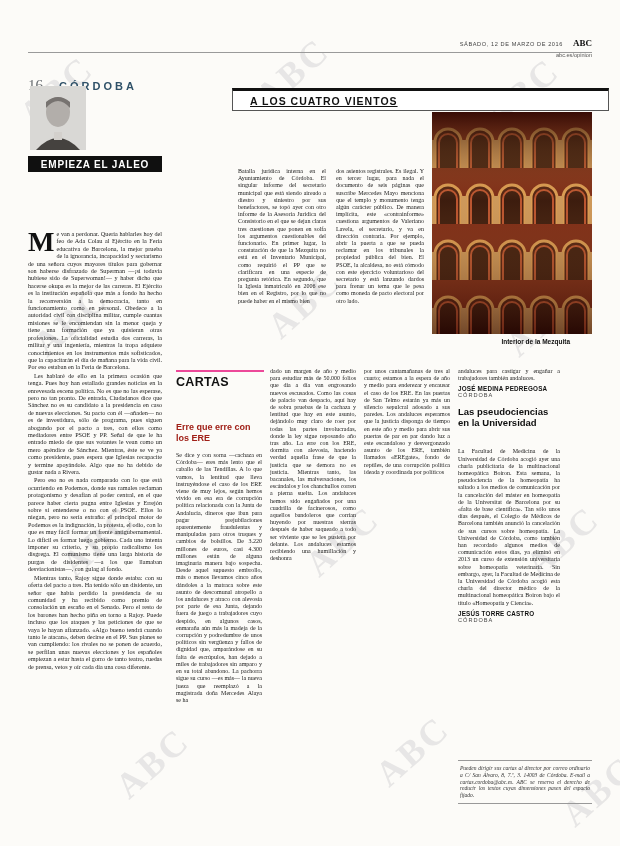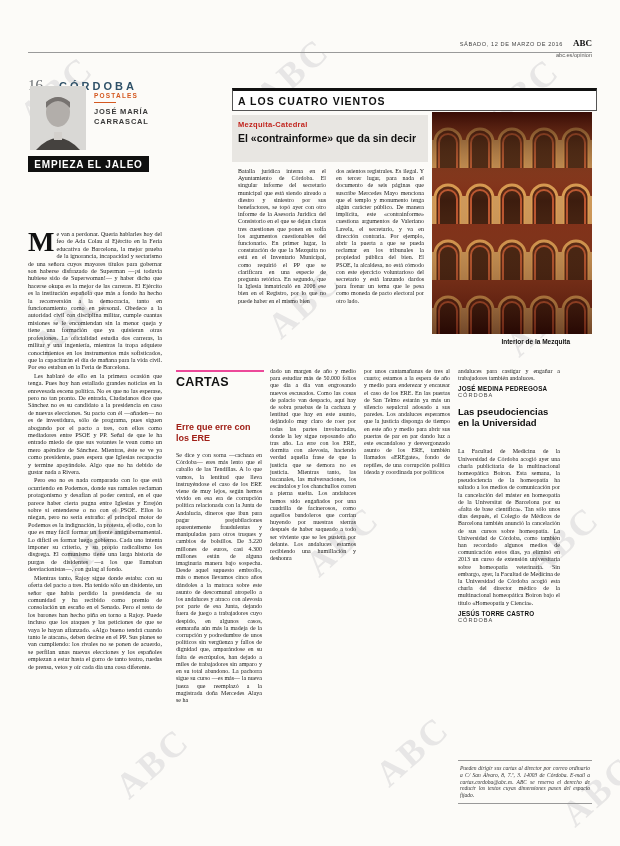--- a/index.html
+++ b/index.html
@@ -15,36 +15,36 @@
   .dateline{font:5.6px "Liberation Sans",sans-serif;letter-spacing:.6px;color:#444;}
   .brand{font:bold 9px "Liberation Serif",serif;color:#111;margin-left:6px;}
   .site{font:5.6px "Liberation Sans",sans-serif;color:#555;margin-top:2px;}
   .rule{position:absolute;left:28px;right:28px;top:52px;border-top:1px solid #9a9a9a;}
   
   .portrait{position:absolute;left:30px;top:86px;width:56px;height:64px;}
   .postales-block{position:absolute;left:94px;top:92px;width:70px;}
   .kicker-postales{font:bold 6.5px "Liberation Sans",sans-serif;letter-spacing:1.2px;color:#d4581f;}
   .kicker-rule{width:22px;border-top:1px solid #d4581f;margin:3px 0 4px 0;}
   .author{font:bold 7.5px "Liberation Sans",sans-serif;letter-spacing:.8px;color:#3a3a3a;line-height:9.5px;}
-  .jaleo-title{position:absolute;left:28px;top:156px;width:121px;height:16px;background:#101010;
+  .jaleo-title{position:absolute;left:28px;top:156px;width:134px;height:16px;background:#101010;
                color:#fff;font:bold 10px "Liberation Sans",sans-serif;letter-spacing:.8px;
                text-align:center;line-height:17px;}
   .standfirst{position:absolute;left:28px;top:177px;width:134px;box-sizing:border-box;
               background:#e5e3df;padding:6px 7px;font:8.3px "Liberation Serif",serif;
               line-height:10.5px;text-align:center;color:#15151a;}
   .post-body{position:absolute;left:28px;top:230px;width:134px;height:588px;overflow:hidden;
              font:6.2px "Liberation Serif",serif;line-height:7.4px;text-align:justify;}
   .post-body p{margin:0;}
   .post-body p + p{text-indent:6px;margin-top:1px;}
   .dropcap{float:left;font:bold 28px/23px "Liberation Serif",serif;margin:0 2px 0 0;color:#111;}
   
   .vientos-hdr{position:absolute;left:232px;top:88px;width:358px;height:19px;box-sizing:content-box;
                border:1px solid #555;border-top:3px solid #111;background:#fff;
-               display:flex;align-items:center;padding-left:5px;
-               font:bold 10.5px "Liberation Sans",sans-serif;letter-spacing:1px;color:#111;}
+               display:flex;align-items:center;padding-left:17px;
+               font:bold 10.5px "Liberation Sans",sans-serif;letter-spacing:1px;color:#111;text-decoration:underline;}
   .vientos-panel{position:absolute;left:232px;top:115px;width:196px;height:47px;box-sizing:border-box;
                  background:#e8e6e2;padding:5px 6px;}
   .vientos-kicker{font:bold 7.5px "Liberation Sans",sans-serif;color:#c2241d;letter-spacing:.3px;}
   .vientos-headline{font:bold 10.5px "Liberation Sans",sans-serif;color:#101010;margin-top:3px;line-height:12px;}
   .vcol{position:absolute;top:168px;width:88px;height:196px;overflow:hidden;
         font:6px "Liberation Serif",serif;line-height:7.2px;text-align:justify;}
   .vcol1{left:238px;} .vcol2{left:336px;}
   .mz-img{position:absolute;left:432px;top:112px;width:160px;height:222px;}
   .mz-caption{position:absolute;left:432px;top:338px;width:160px;text-align:right;
               font:bold 6.5px "Liberation Sans",sans-serif;color:#111;padding-right:22px;box-sizing:border-box;}
@@ -100,39 +100,29 @@
 
   <div class="portrait">
     <svg width="56" height="64" viewBox="0 0 56 64" xmlns="http://www.w3.org/2000/svg">
       <rect width="56" height="64" fill="#d9d8d5"></rect>
       <ellipse cx="28" cy="26" rx="12" ry="15" fill="#b2aeaa"></ellipse>
       <path d="M16 22 Q28 8 40 22 L40 16 Q28 6 16 16 Z" fill="#777370"></path>
       <path d="M6 64 Q28 40 50 64 Z" fill="#45423f"></path>
       <rect x="24" y="46" width="8" height="8" fill="#d3d0cc"></rect>
     </svg>
   </div>
-  <div class="postales-block">
-    <div class="kicker-postales">POSTALES</div>
-    <div class="kicker-rule"></div>
-    <div class="author">JOSÉ MARÍA</div>
-    <div class="author">CARRASCAL</div>
-  </div>
   <div class="jaleo-title">EMPIEZA EL JALEO</div>
   <div class="post-body">
     <p><span class="dropcap">M</span><span>e van a perdonar. Quería hablarles hoy del feo de Ada Colau al Ejército en la Feria educativa de Barcelona, la mejor prueba de la ignorancia, incapacidad y sectarismo de una señora cuyos mayores títulos para gobernar son haberse disfrazado de Superman —¡si todavía hubiese sido de Superwoman!— y haber dicho que hacerse okupa es la mejor de las carreras. El Ejército es la institución española que más a fondo ha hecho la reconversión a la democracia, tanto en funcionamiento como en personal. Obedece a la autoridad civil con disciplina militar, cumple cuantas misiones se le encomiendan sin la menor queja y tiene una formación que ya quisieran otras profesiones. La oficialidad estudia dos carreras, la militar y una ingeniería, mientras la tropa adquiere conocimientos en los instrumentos más sofisticados, que la capacitarán el día de mañana para la vida civil. Por eso estaban en la Feria de Barcelona.</span></p>
     <p>Les hablaré de ello en la primera ocasión que tenga. Pues hoy han estallado grandes noticias en la enrevesada escena política. No es que no las esperase, pero no tan pronto. De entrada, Ciudadanos dice que Sánchez no es su candidato a la presidencia en caso de nuevas elecciones. Su pacto con él —añaden— no es de investidura, sólo de programa, pues siguen abogando por el pacto a tres, con ellos como mediadores entre PSOE y PP. Señal de que le ha entrado miedo de que sus votantes le vean como un mero apéndice de Sánchez. Mientras, éste se ve ya como presidente, pues espera que Iglesias recapacite y termine apoyándole. Algo que no ha debido de gustar nada a Rivera.</p>
     <p>Pero eso no es nada comparado con lo que está ocurriendo en Podemos, donde sus ramales reclaman protagonismo y desafían al poder central, en el que parece haber cierta pugna entre Iglesias y Errejón sobre si entenderse o no con el PSOE. Ellos lo niegan, pero no sería extraño: el principal motor de Podemos es la indignación, la protesta, el odio, con lo que es muy fácil formar un frente antigubernamental. Lo difícil es formar luego gobierno. Cada uno intenta imponer su criterio, y su propio radicalismo los disgrega. El comunismo tiene una larga historia de purgas de disidentes —a los que llamaban desviacionistas—, con gulag al fondo.</p>
     <p>Mientras tanto, Rajoy sigue donde estaba: con su oferta del pacto a tres. Ha tenido sólo un disidente, un señor que había perdido la presidencia de su comunidad y ha recibido como premio de consolación un escaño en el Senado. Pero el resto de los barones han hecho piña en torno a Rajoy. Puede incluso que los ataques y las peticiones de que se vaya le hayan afianzado. «Algo bueno tendrá cuando tanto le atacan», deben decirse en el PP. Sus planes se van cumpliendo: los rivales no se ponen de acuerdo, se perfilan unas nuevas elecciones y los españoles empiezan a estar hasta el gorro de tanto teatro, ruedas de prensa, vetos y oír cada día una cosa diferente.</p>
   </div>
 
   <div class="vientos-hdr">A LOS CUATRO VIENTOS</div>
-  <div class="vientos-panel">
-    <div class="vientos-kicker">Mezquita-Catedral</div>
-    <div class="vientos-headline">El «contrainforme» que da sin decir</div>
-  </div>
   <div class="vcol vcol1">Batalla jurídica interna en el Ayuntamiento de Córdoba. El singular informe del secretario municipal que está siendo aireado a diestro y siniestro por sus benefactores, se topó ayer con otro informe de la Asesoría Jurídica del Consistorio en el que se dejan claras tres cuestiones que ponen en solfa los argumentos cuestionables del funcionario. En primer lugar, la constatación de que la Mezquita no está en el Inventario Municipal, como requirió el PP que se clarificara en una especie de pregunta retórica. En segundo, que la Iglesia inmatriculó en 2006 ese bien en el Registro, por lo que no puede haber en el mismo bien</div>
   <div class="vcol vcol2">dos asientos registrales. Es ilegal. Y en tercer lugar, para nada el documento de seis páginas que suscribe Mercedes Mayo menciona que el templo y monumento tenga algún carácter público. De manera implícita, este «contrainforme» cuestiona argumentos de Valeriano Lavela, el secretario, y va en dirección contraria. Por ejemplo, abrir la puerta a que se pueda reclamar en los tribunales la propiedad pública del bien. El PSOE, la alcaldesa, no está cómodo con este ejercicio voluntarioso del secretario y está lanzando dardos para frenar un tema que le pesa como moneda de pacto electoral por otro lado.</div>
   <div class="mz-img">
     <svg width="160" height="222" viewBox="0 0 160 222" xmlns="http://www.w3.org/2000/svg">
       <defs>
         <pattern id="mz" width="32" height="56" patternUnits="userSpaceOnUse">
           <rect width="32" height="56" fill="#6d1a0e"></rect>
           <path d="M3 56 V30 A13 13 0 0 1 29 30 V56" fill="#3a0d07" stroke="#d89a52" stroke-width="3"></path>
           <path d="M7 56 V31 A9 9 0 0 1 25 31 V56" fill="#240804" stroke="#b4482a" stroke-width="2"></path>
           <rect x="0" y="28" width="3" height="28" fill="#c9955a"></rect>

